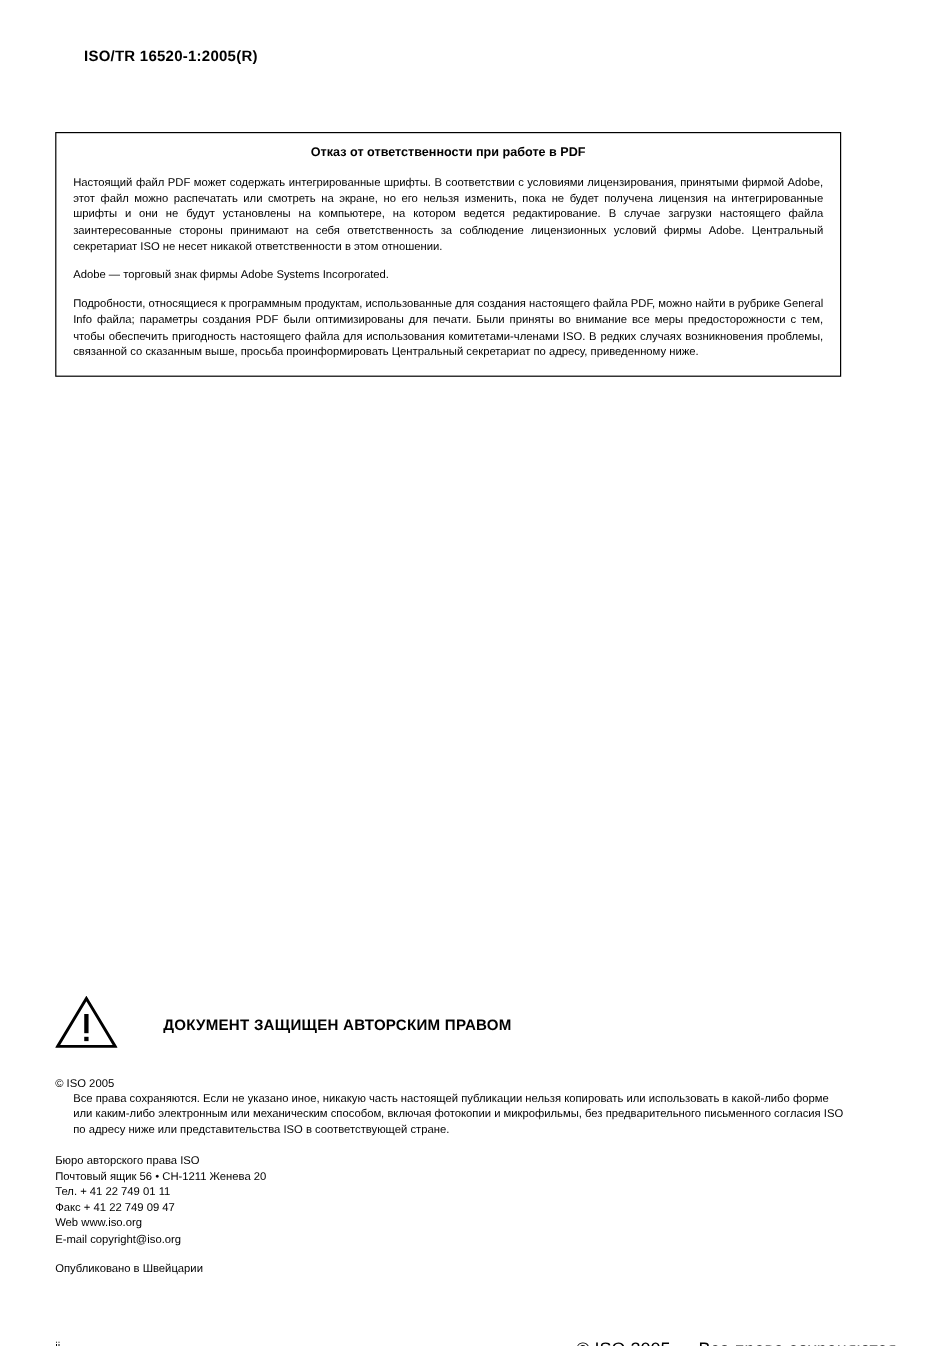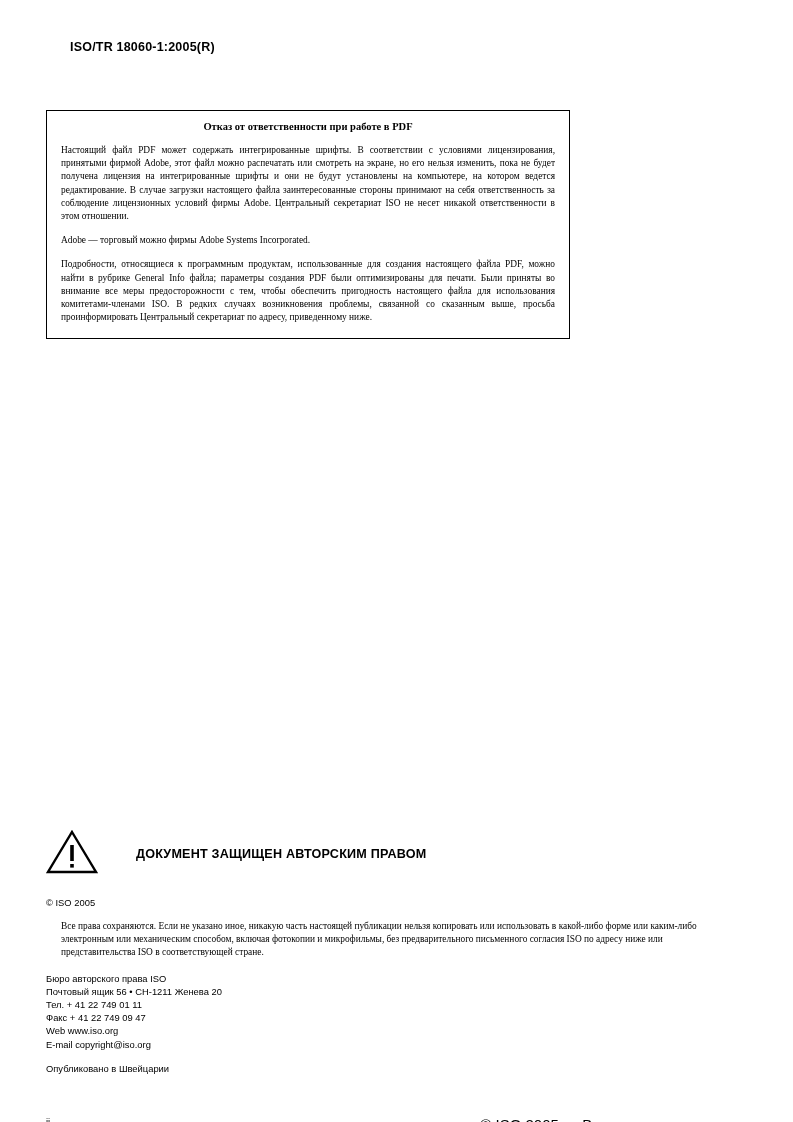--- a/index.html
+++ b/index.html
@@ -23,25 +23,24 @@
     left: 70px;
     top: 40px;
     font-size: 12.5px;
     font-weight: bold;
     letter-spacing: 0.2px;
   }
   .disclaimer-box {
     position: absolute;
     left: 46px;
     top: 110px;
-    width: 524px;
+    width: 655px;
     border: 1px solid #000000;
     box-sizing: border-box;
     padding: 10px 14px 14px 14px;
-    font-family: Liberation Serif, serif;
   }
   .disclaimer-title {
     text-align: center;
     font-size: 10.5px;
     font-weight: bold;
     margin-bottom: 12px;
   }
   .disclaimer-p {
     font-size: 9.4px;
     line-height: 13.2px;
@@ -76,24 +75,22 @@
     font-size: 12.6px;
     font-weight: bold;
     letter-spacing: 0.2px;
     padding-top: 4px;
   }
   .copyright-line {
     font-size: 9.4px;
     margin-top: 21px;
   }
   .rights-block {
-    margin-top: 12px;
     margin-left: 15px;
     width: 645px;
-    font-family: Liberation Serif, serif;
   }
   .rights-text {
     font-size: 9.4px;
     line-height: 13.2px;
     text-align: left;
   }
   .addr-block {
     margin-top: 12px;
     margin-left: 0;
     font-size: 9.4px;
@@ -124,26 +121,26 @@
     right: 0;
     top: 0;
     font-size: 15px;
   }
 </style>
 </head>
 <body>
 
 <div class="page">
 
-  <div class="doc-header">ISO/TR 18060-1:2005(R)</div>
+  <div class="doc-header">ISO/TR 16520-1:2005(R)</div>
 
   <div class="disclaimer-box">
     <div class="disclaimer-title">Отказ от ответственности при работе в PDF</div>
     <p class="disclaimer-p">Настоящий файл PDF может содержать интегрированные шрифты. В соответствии с условиями лицензирования, принятыми фирмой Adobe, этот файл можно распечатать или смотреть на экране, но его нельзя изменить, пока не будет получена лицензия на интегрированные шрифты и они не будут установлены на компьютере, на котором ведется редактирование. В случае загрузки настоящего файла заинтересованные стороны принимают на себя ответственность за соблюдение лицензионных условий фирмы Adobe. Центральный секретариат ISO не несет никакой ответственности в этом отношении.</p>
-    <p class="disclaimer-p">Adobe — торговый можно фирмы Adobe Systems Incorporated.</p>
+    <p class="disclaimer-p">Adobe — торговый знак фирмы Adobe Systems Incorporated.</p>
     <p class="disclaimer-p">Подробности, относящиеся к программным продуктам, использованные для создания настоящего файла PDF, можно найти в рубрике General Info файла; параметры создания PDF были оптимизированы для печати. Были приняты во внимание все меры предосторожности с тем, чтобы обеспечить пригодность настоящего файла для использования комитетами-членами ISO. В редких случаях возникновения проблемы, связанной со сказанным выше, просьба проинформировать Центральный секретариат по адресу, приведенному ниже.</p>
   </div>
 
   <div class="copyright-section">
     <div class="warn-row">
       <span class="warn-icon">
         <svg width="52" height="44" viewBox="0 0 52 44" xmlns="http://www.w3.org/2000/svg">
           <polygon points="26,2 50,42 2,42" fill="#ffffff" stroke="#000000" stroke-width="2.4"></polygon>
           <rect x="24.2" y="15" width="3.6" height="16" fill="#000000"></rect>
           <rect x="24.2" y="34" width="3.6" height="3.6" fill="#000000"></rect>

